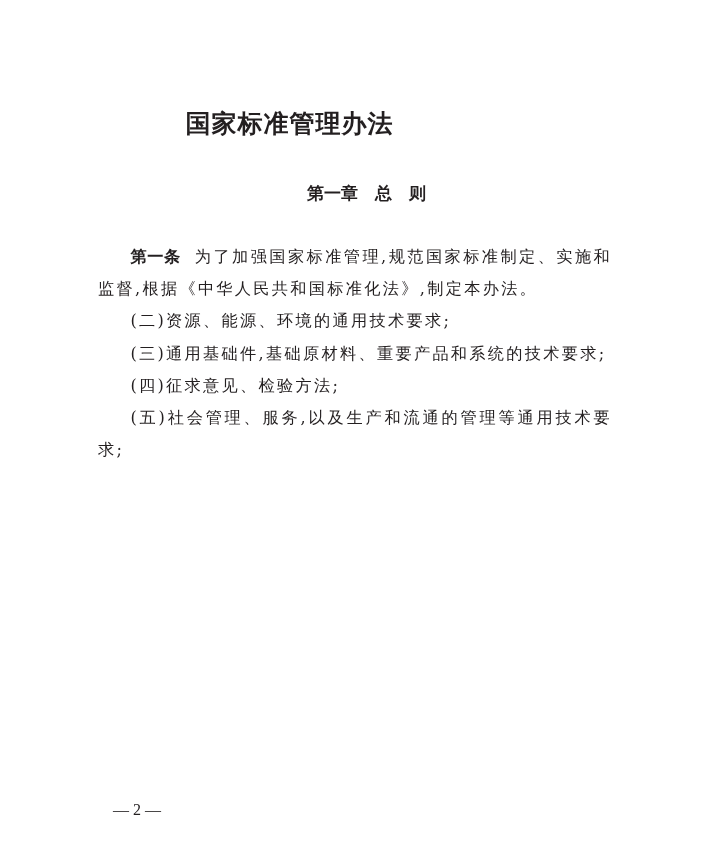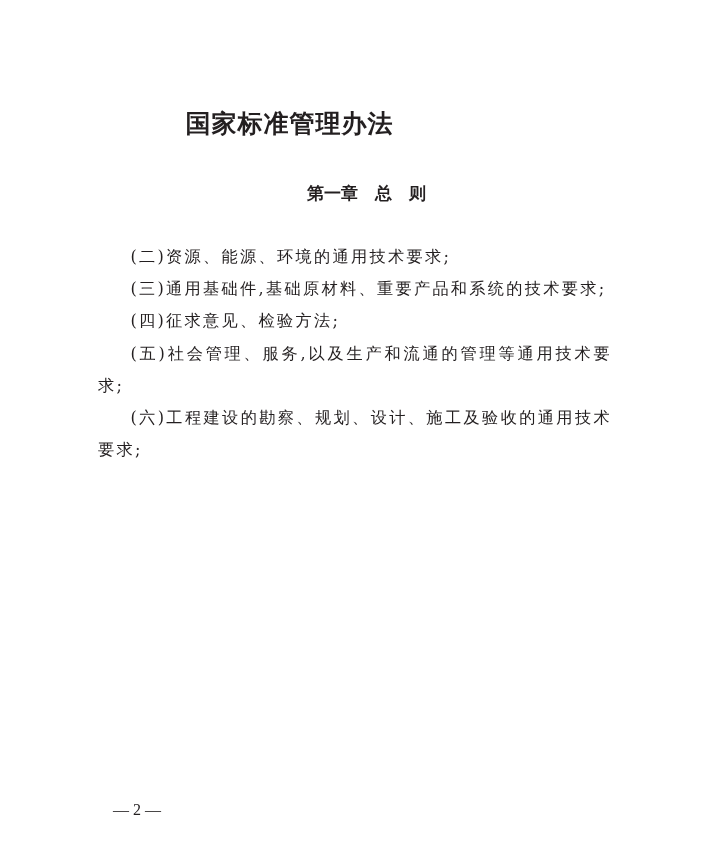--- a/index.html
+++ b/index.html
@@ -70,21 +70,21 @@
     }
   </style>
 </head>
 <body>
 
 <div>
   <div class="page-title">国家标准管理办法</div>
   <div class="chapter-title">第一章　总　则</div>
 
   <div class="body">
+    <p class="para"><span class="article-label">第一条</span><span>为了加强国家标准管理,规范国家标准制定、实施和监督,根据《中华人民共和国标准化法》,制定本办法。</span></p>
     <p class="para">(二)资源、能源、环境的通用技术要求;</p>
     <p class="para">(三)通用基础件,基础原材料、重要产品和系统的技术要求;</p>
     <p class="para">(四)征求意见、检验方法;</p>
     <p class="para">(五)社会管理、服务,以及生产和流通的管理等通用技术要求;</p>
-    <p class="para">(六)工程建设的勘察、规划、设计、施工及验收的通用技术要求;</p>
   </div>
 
   <div class="page-number">— 2 —</div>
 </div>
 
 </body></html>

